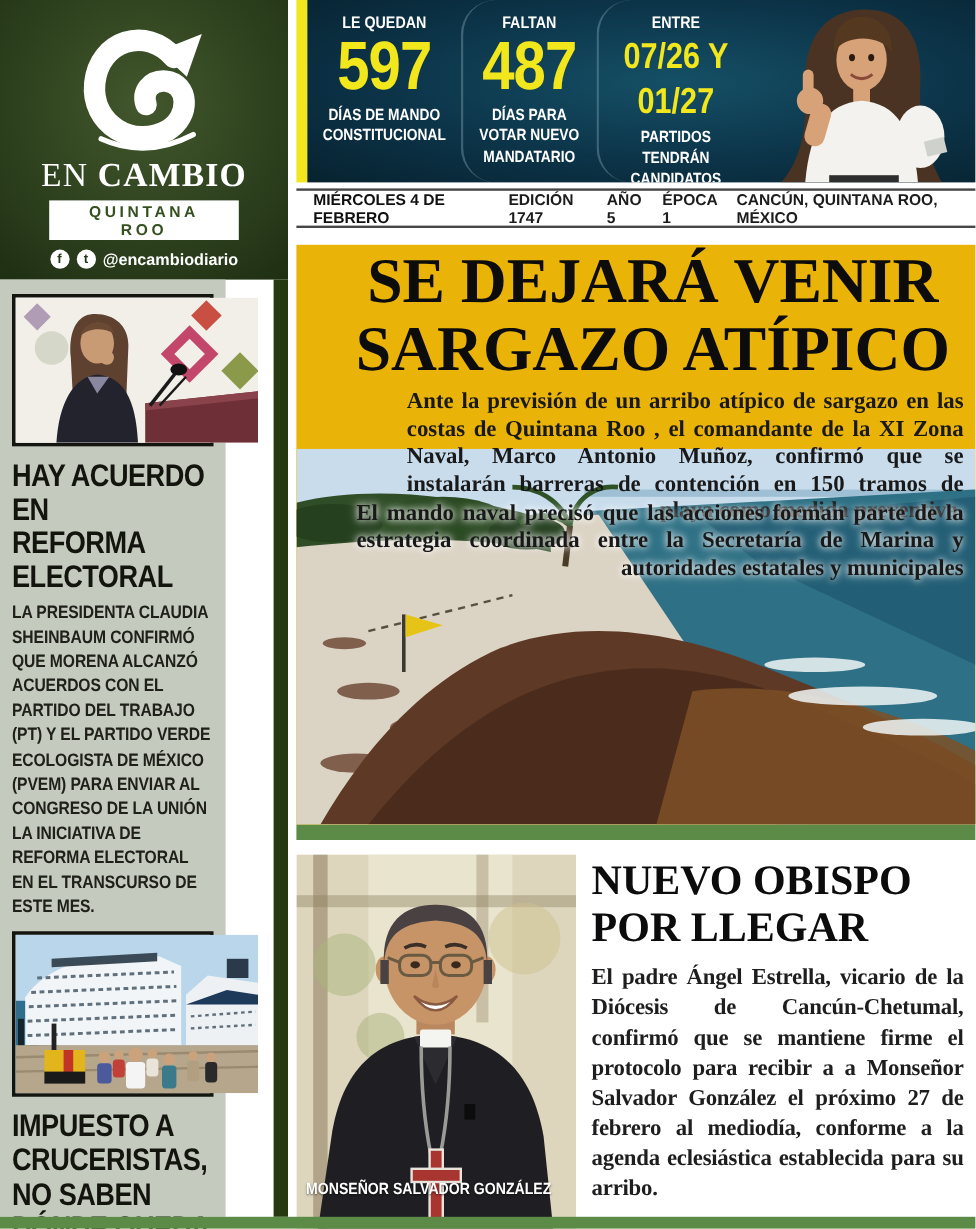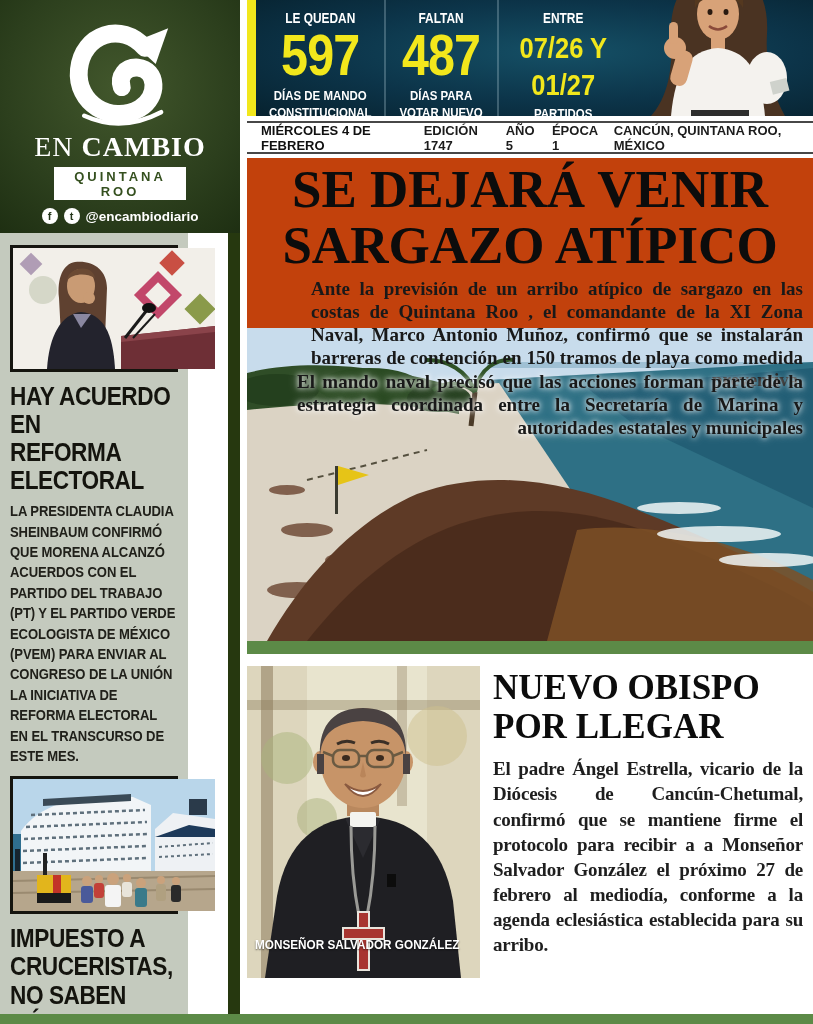--- a/index.html
+++ b/index.html
@@ -10,49 +10,49 @@
   .cx  { transform:scaleX(0.87); transform-origin:0 0; width:114.9%; }
   .cxc { transform:scaleX(0.85); transform-origin:50% 0; }
 
   
   .left-col { position:absolute; left:0; top:0; width:240px; height:1014px; }
   .logo-block { height:233px; background:radial-gradient(circle at 50% 38%, #42572c 0%, #2c3f1d 62%, #1e2f12 100%); display:flex; flex-direction:column; align-items:center; }
   .logo-svg { width:128px; height:116px; margin-top:14px; }
   .brand { color:#fff; font-family:"Liberation Serif",serif; font-size:28px; letter-spacing:1px; margin-top:1px; }
   .brand .en { font-weight:400; }
   .brand .cambio { font-weight:700; }
-  .region-bar { background:#fff; color:#35501f; font-size:13px; font-weight:700; letter-spacing:3px; padding:2px 16px 1px; margin-top:4px; width:132px; text-align:center; }
+  .region-bar { background:#fff; color:#35501f; font-size:13px; font-weight:700; letter-spacing:3px; padding:2px 16px 1px; margin-top:4px; width:158px; text-align:center; }
   .social { display:flex; align-items:center; gap:6px; color:#fff; font-size:13.5px; font-weight:600; margin-top:8px; }
   .soc-ic { width:16px; height:16px; border-radius:50%; background:#fff; color:#24361a; font-size:11px; font-weight:700; display:flex; align-items:center; justify-content:center; line-height:1; }
   .sage { position:absolute; top:233px; left:0; width:188px; bottom:0; background:#c4cabe; padding:12px 10px 0 10px; }
   .green-strip { position:absolute; top:233px; right:0; width:12px; bottom:0; background:#26380f; }
   .photo-frame { border:3px solid #15150f; background:#fff; }
   .photo-frame svg { display:block; }
   .side-title { font-size:26px; font-weight:700; color:#14140e; line-height:1.08; margin-top:10px; letter-spacing:-0.5px; }
   .side-body  { font-size:15px; font-weight:700; color:#20201a; line-height:1.36; margin-top:7px; letter-spacing:-0.1px; }
 
   
   .main-col { position:absolute; left:247px; top:0; width:566px; }
 
-  .banner { height:116px; background:radial-gradient(ellipse at 55% 45%, #155066 0%, #0c3449 55%, #07222f 100%); border-left:9px solid #f2e71c; display:flex; position:relative; overflow:hidden; }
+  .banner { height:152px; background:radial-gradient(ellipse at 55% 45%, #155066 0%, #0c3449 55%, #07222f 100%); border-left:9px solid #f2e71c; display:flex; position:relative; overflow:hidden; }
   .b-col { flex:1.05; text-align:center; padding-top:10px; }
   .b-col.mid { flex:0.9; }
-  .b-col + .b-col { border-left:2px solid rgba(180,205,215,0.30); }
+  .b-col + .b-col { border-left:2px solid rgba(180,205,215,0.30);border-radius:29px; }
   .b-label { font-size:14px; font-weight:700; color:#fff; }
   .b-num { font-size:57px; font-weight:800; color:#f2e71c; line-height:0.95; margin-top:2px; letter-spacing:-1px; }
   .b-num-sm { font-size:30px; font-weight:800; color:#f2e71c; line-height:1.04; margin-top:6px; }
   .b-sub { font-size:13.5px; font-weight:700; color:#fff; line-height:1.28; margin-top:5px; }
   .b-photo { width:186px; flex:none; position:relative; }
   .b-photo svg { position:absolute; right:0; bottom:0; }
 
   .dateline { margin-top:5px; height:33px; border-top:2px solid #474747; border-bottom:2px solid #474747; display:flex; align-items:flex-start; font-size:13px; color:#101010; padding:0 14px; }
   .dl-date { font-weight:700; margin-right:28px; }
   .dl-item { font-weight:600; color:#1c1c1c; margin-right:16px; }
 
-  .main-story { position:relative; height:483px; background:#c2410c; margin-top:4px; overflow:hidden; }
+  .main-story { position:relative; height:483px; background:#eab308; margin-top:14px; overflow:hidden;padding-left:28px; }
   .headline { position:relative; z-index:2; font-family:"Liberation Serif",serif; font-weight:700; font-size:53px; line-height:1.05; text-align:center; color:#0c0c0c; margin-top:4px; }
   .story-para { font-family:Liberation Serif, serif; font-weight:700; font-size:19px; line-height:1.2; color:#191919; text-align:justify; text-align-last:right; }
   .para1 { position:relative; z-index:2; padding:5px 10px 0 64px; }
   .para2 { position:absolute; z-index:2; top:213px; left:50px; right:10px; text-shadow:0 0 5px rgba(255,255,255,.95), 0 0 10px rgba(255,255,255,.75); }
   .beach-photo { position:absolute; z-index:1; left:0; bottom:0; width:566px; height:313px; }
   .green-bar { height:13px; background:#5c8a47; }
 
   .bottom-story { display:flex; margin-top:12px; height:312px; }
   .priest-wrap { width:234px; flex:none; position:relative; }
   .caption { position:absolute; left:8px; bottom:26px; color:#fff; font-size:13.5px; font-weight:700; white-space:nowrap; text-shadow:0 1px 2px rgba(0,0,0,.6); }

